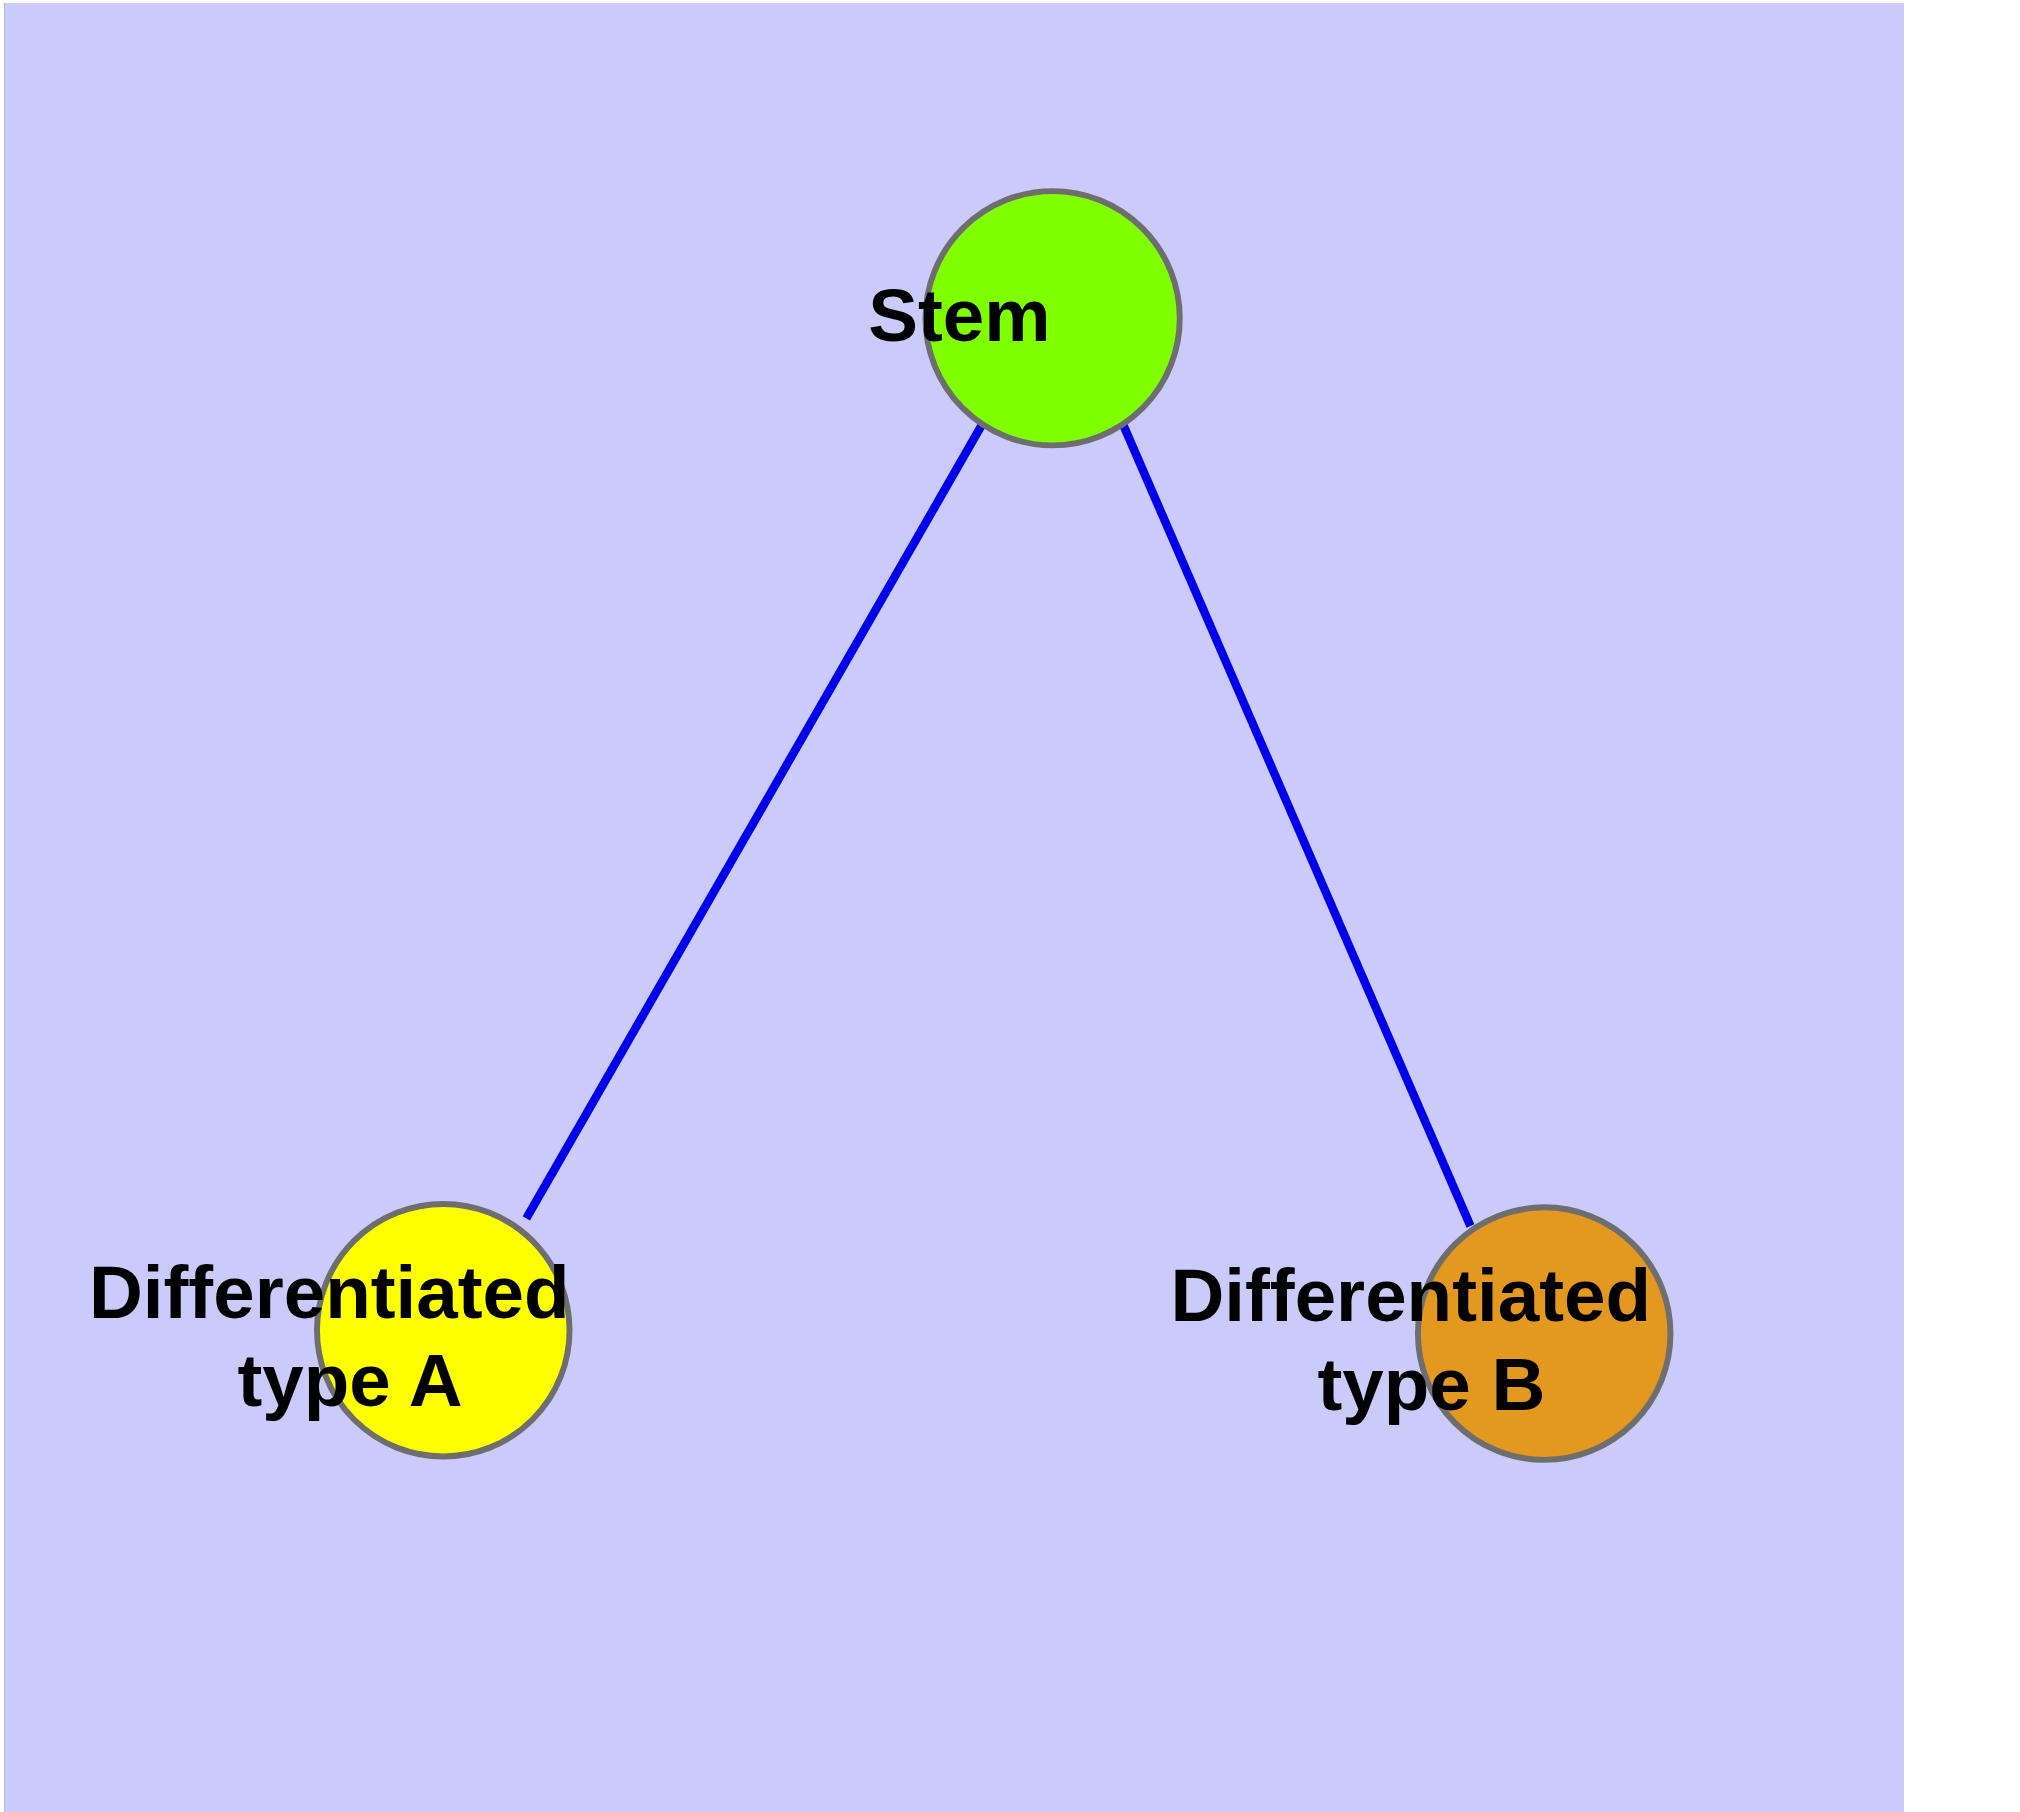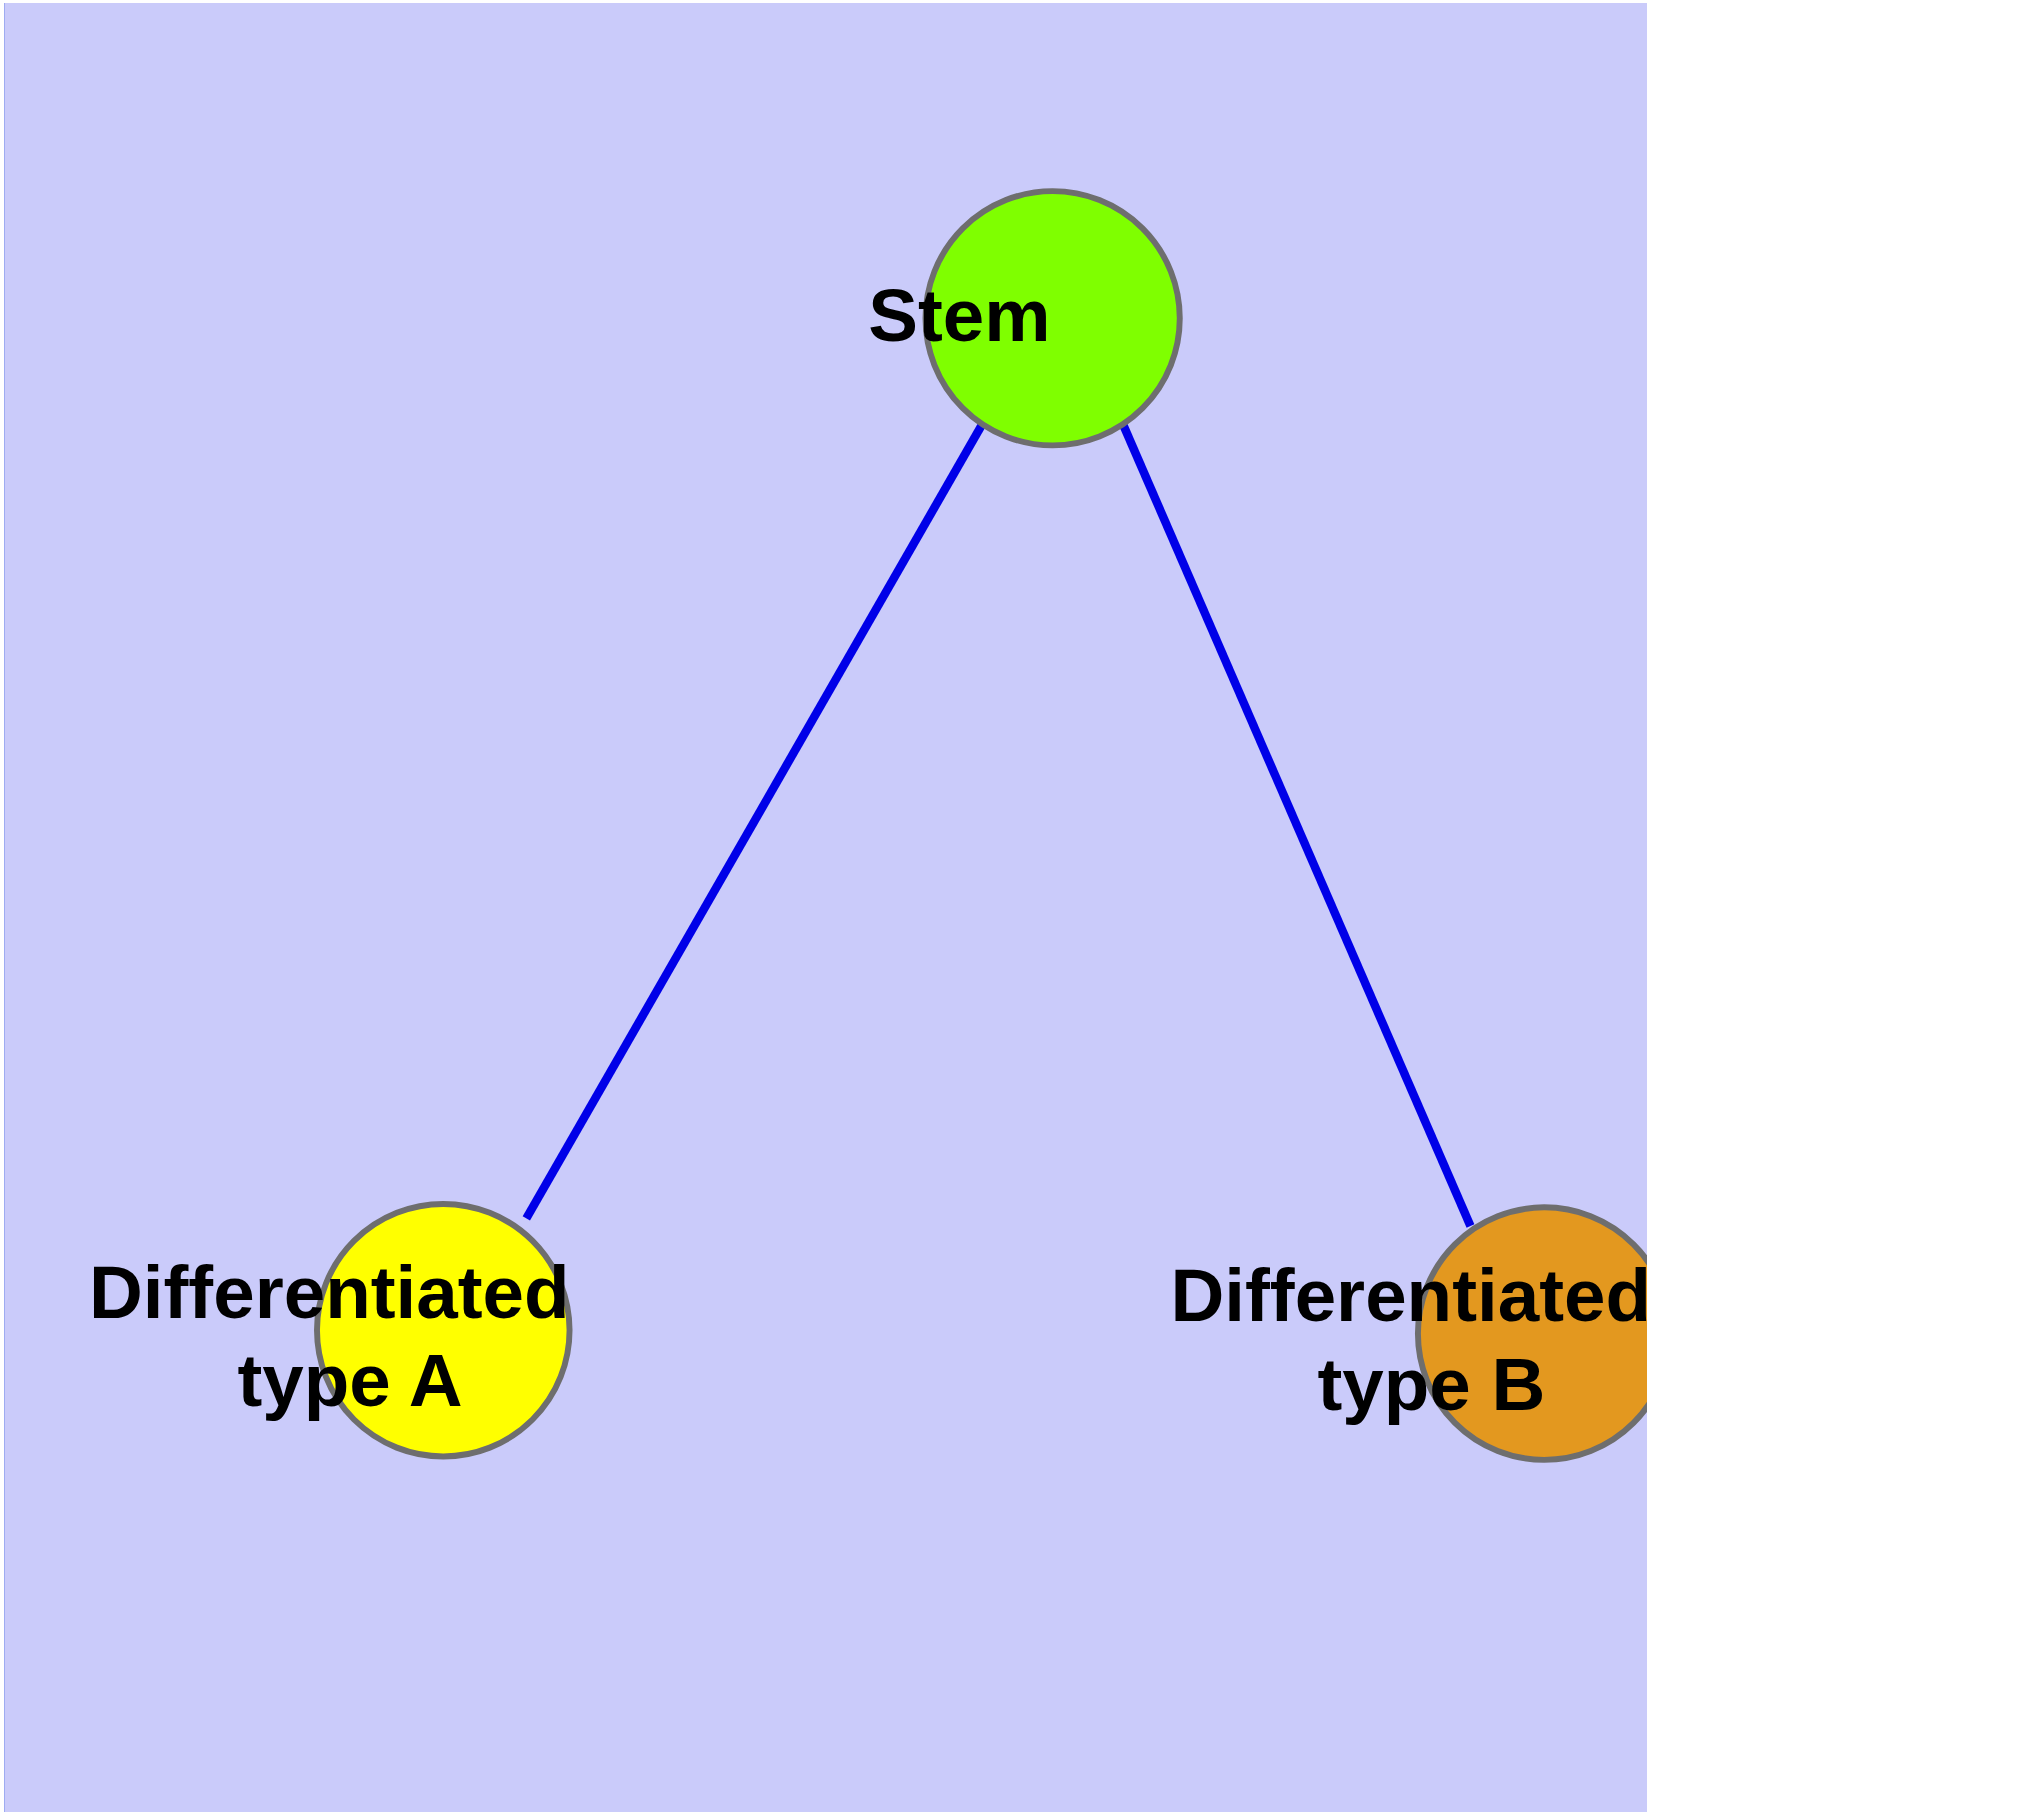--- a/index.html
+++ b/index.html
@@ -37,21 +37,21 @@
     font-weight: bold;
     fill: #000000;
     text-anchor: middle;
     dominant-baseline: middle;
     white-space: pre;
   }
 </style>
 </head>
 <body style="width: 2021px; height: 1812px;">
 
-<div id="graph-canvas" style="width: 1647px; height: 1812px; background: #1d4ed8;">
+<div id="graph-canvas" style="width: 1904px; height: 1812px; background: #737373;">
   <svg id="graph-svg" viewBox="0 0 2384 2138" xmlns="http://www.w3.org/2000/svg" style="width: 2021px; height: 1812px;">
 
     <rect x="0" y="0" width="2384" height="2138" fill="#cacbfa"></rect>
 
     <g>
       <line y1="497" x2="616" y2="1434" stroke="#0000e8" stroke-width="10" stroke-linecap="butt" class="edge-line" x1="1154"></line>
       <line y1="497" x2="1730" y2="1443" stroke="#0000e8" stroke-width="10" stroke-linecap="butt" class="edge-line" x1="1320"></line>
     </g>
 
     <g>

